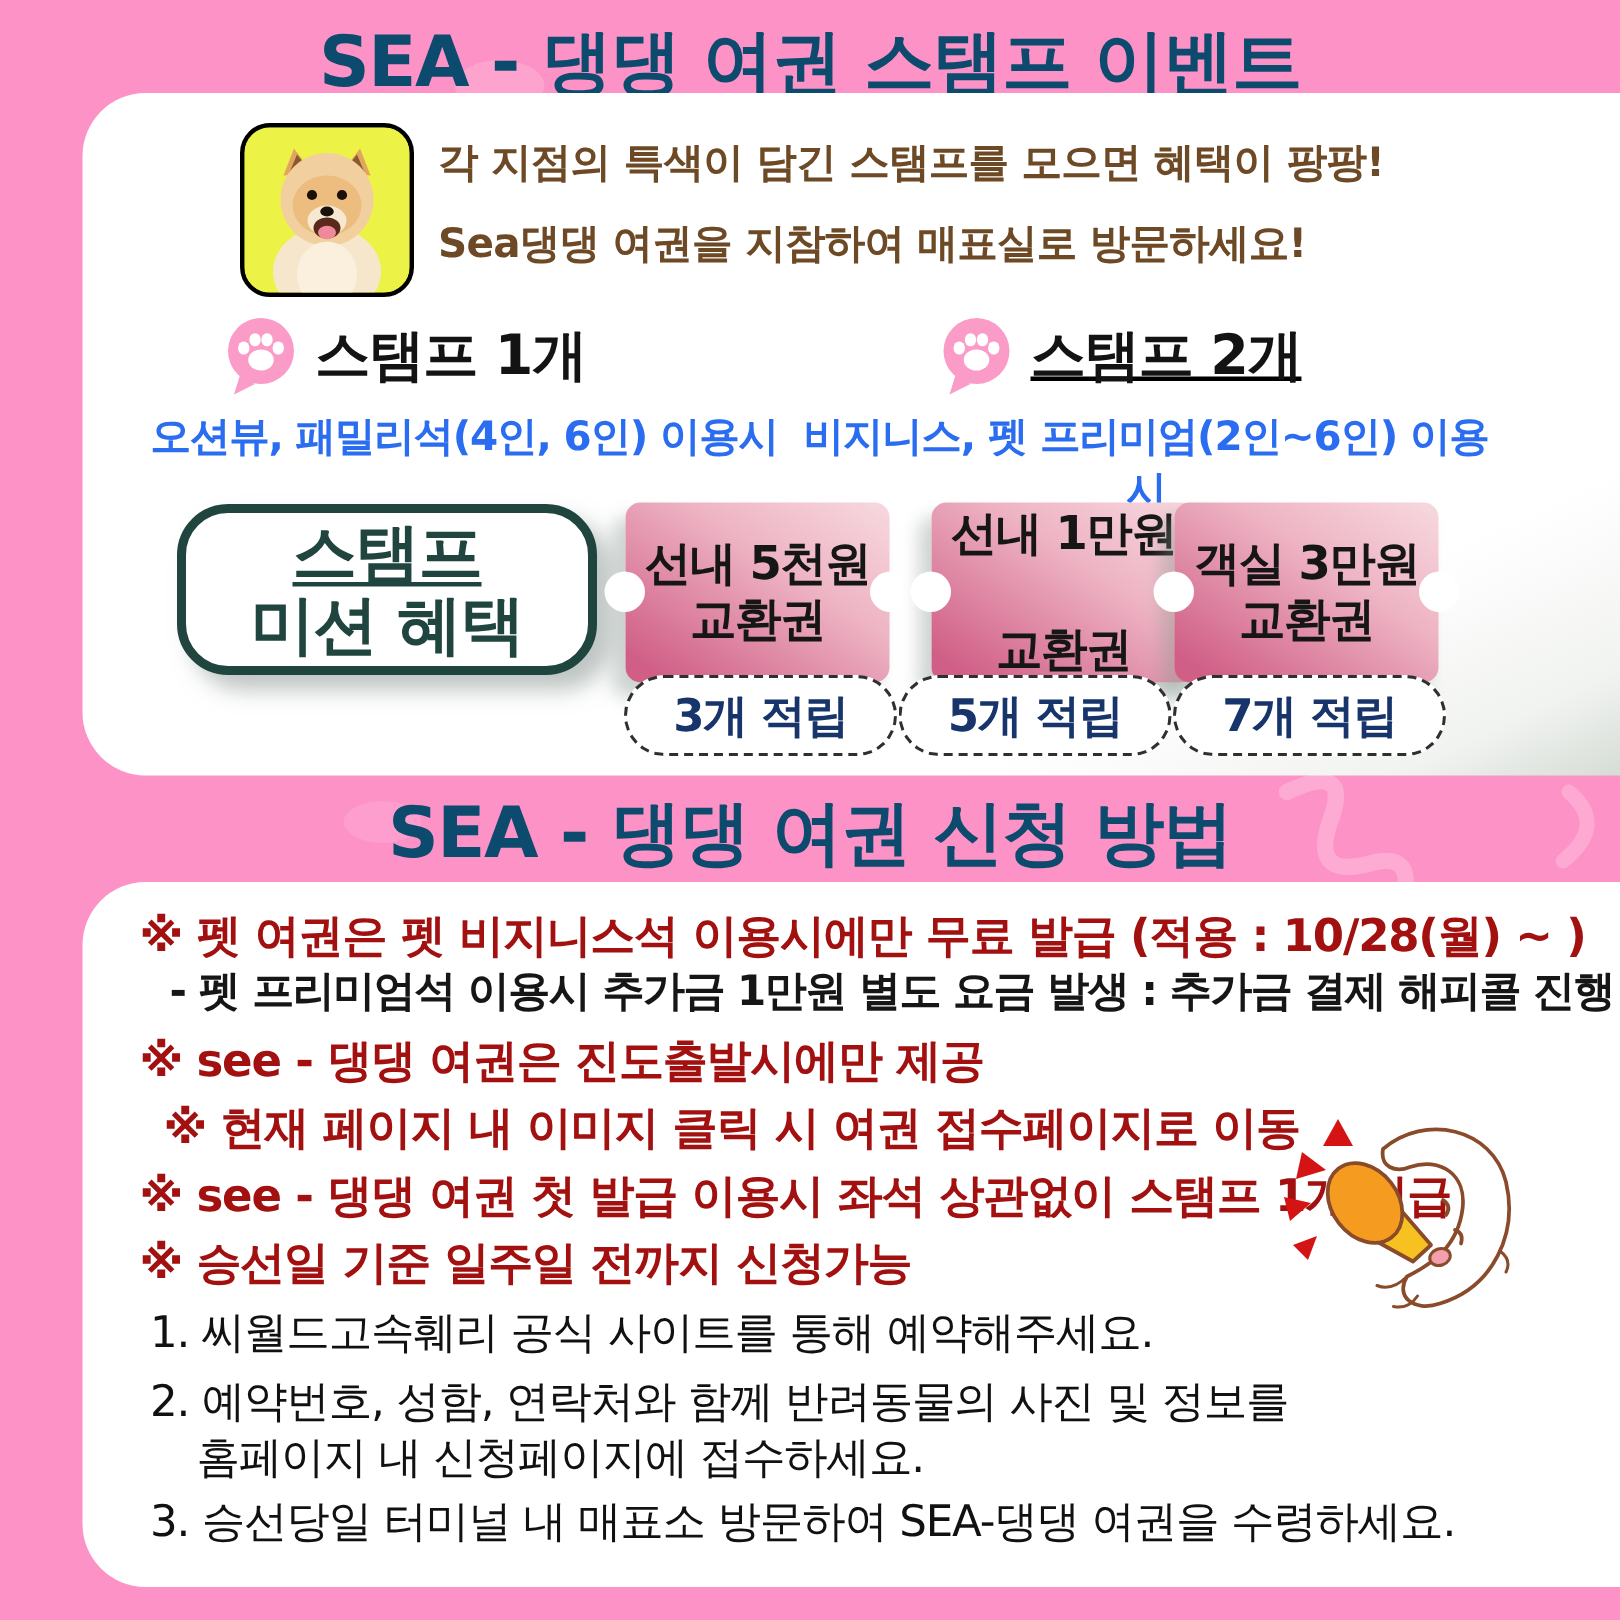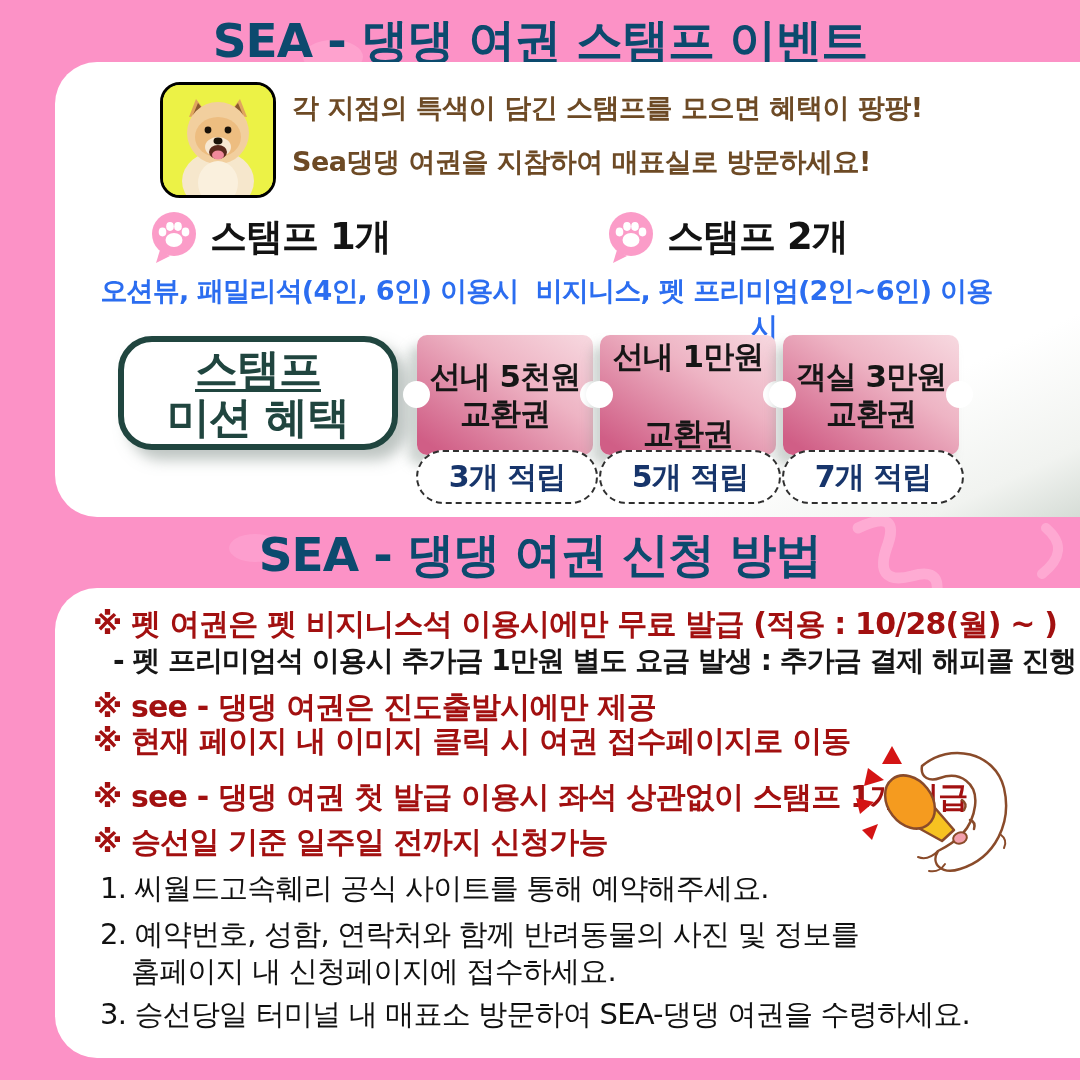--- a/index.html
+++ b/index.html
@@ -29,21 +29,21 @@
     position:absolute;left:105px;top:20px;width:110px;height:110px;
     border:3px solid #000;border-radius:20px;overflow:hidden;background:#ecf246;cursor:pointer;
   }
   .intro-line{
     position:absolute;left:237px;font-size:27px;font-weight:800;color:#6d4a25;letter-spacing:-0.5px;
   }
   .intro1{top:28px;}
   .intro2{top:82px;}
   .stamp-head{position:absolute;top:148px;display:flex;align-items:center;gap:10px;}
   .stamp-head1{left:93px;}
-  .stamp-head2{left:550px;}
+  .stamp-head2{left:570px;text-decoration:underline;}
   .stamp-label{font-size:37px;font-weight:800;color:#131313;letter-spacing:-1px;}
   .stamp-desc{
     position:absolute;top:211px;text-align:center;
     font-size:27px;font-weight:800;color:#2b6df0;letter-spacing:-0.8px;
   }
   .desc1{left:32px;width:445px;}
   .desc2{left:478px;width:462px;}
   .benefit-box{
     position:absolute;left:63px;top:274px;width:268px;height:102px;
     background:#fff;border:6px solid #20453f;border-radius:34px;
@@ -53,21 +53,21 @@
   }
   .benefit-line1{text-decoration:underline;text-decoration-thickness:3px;text-underline-offset:5px;}
   .coupon{
     position:absolute;top:273px;width:176px;height:120px;border-radius:10px;
     background:linear-gradient(to top right,#d05e86 8%,#eeb4c4 62%,#f7d9e0 100%);
     box-shadow:-8px 10px 12px rgba(130,145,138,.4);
     text-align:center;font-size:31px;font-weight:700;color:#161616;
     line-height:1.2;padding-top:0;display:flex;flex-direction:column;justify-content:center;
     letter-spacing:-1px;
   }
-  .coupon1{left:362px;} .coupon2{left:545px;gap:40px;} .coupon3{left:728px;}
+  .coupon1{left:362px;} .coupon2{left:566px;gap:40px;} .coupon3{left:728px;}
   .notch{position:absolute;top:46px;width:27px;height:27px;border-radius:50%;background:#fff;}
   .notch-l{left:-14px;} .notch-r{right:-14px;}
   .badge{
     position:absolute;top:388px;height:50px;width:178px;
     background:#fff;border:2px dashed #2f2f2f;border-radius:28px;
     display:flex;align-items:center;justify-content:center;
     color:#17356b;font-size:30px;font-weight:800;letter-spacing:-1px;
   }
   .badge1{left:361px;} .badge2{left:544px;} .badge3{left:727px;}
 
@@ -78,21 +78,21 @@
   }
   .note-sub{
     position:absolute;left:58px;font-size:28px;font-weight:600;color:#161616;letter-spacing:-1px;
     white-space:nowrap;
   }
   .step{
     position:absolute;left:45px;font-size:29px;font-weight:500;color:#111;letter-spacing:-0.8px;
     white-space:nowrap;
   }
   .step-cont{left:76px;}
-  .n1{top:16px;} .nsub{top:54px;} .n2{top:99px;} .n3{top:133px;} .n4{top:189px;} .n5{top:234px;}
+  .n1{top:16px;} .nsub{top:54px;} .n2{top:99px;} .n3{top:144px;margin-left:16px;} .n4{top:189px;} .n5{top:234px;}
   .s1{top:281px;} .s2{top:327px;} .s2b{top:364px;} .s3{top:407px;}
   .mega-dog{position:absolute;left:795px;top:150px;width:175px;height:140px;}
 </style>
 </head>
 <body>
 
 <svg class="bg-deco" viewBox="0 0 1080 1080">
   <ellipse cx="333" cy="57" rx="30" ry="17" fill="#ffaed6" opacity="0.55"></ellipse>
   <path d="M858,528 q42,-20 30,16 q-16,42 24,32 q34,-10 22,28 q-8,26 16,30" fill="none" stroke="#ffb9da" stroke-width="11" stroke-linecap="round" opacity="0.65"></path>
   <path d="M1046,528 q26,22 -4,46" fill="none" stroke="#ffb9da" stroke-width="10" stroke-linecap="round" opacity="0.6"></path>

